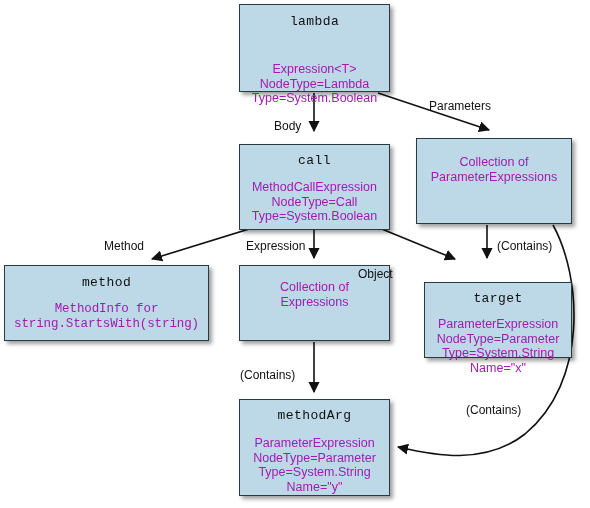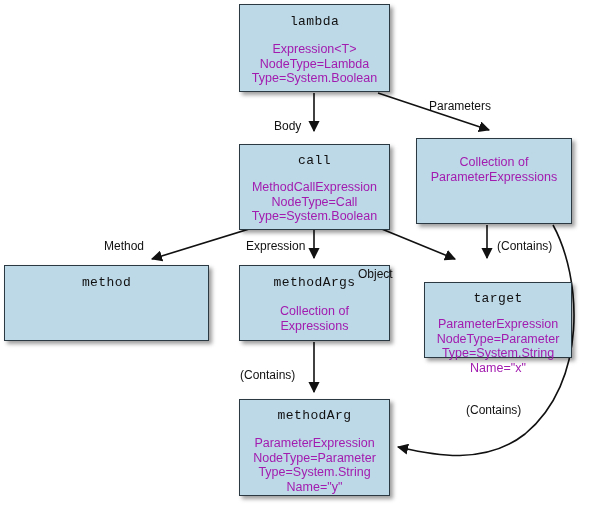--- a/index.html
+++ b/index.html
@@ -64,21 +64,21 @@
     position: absolute;
     font-family: "Liberation Sans", sans-serif;
     font-size: 12px;
     color: #111111;
     white-space: nowrap;
     z-index: 3;
     background: transparent;
   }
 
   
-  #node-lambda            { left: 239px; top: 4px;   width: 151px; height: 88px; }
+  #node-lambda            { left: 239px; top: 4px;   width: 151px; height: 88px; gap: 20px; }
   #node-lambda .node-title{ margin-top: 9px; }
   #node-lambda .node-body { margin-top: 13px; }
 
   #node-call              { left: 239px; top: 144px; width: 151px; height: 86px; }
   #node-call .node-title  { margin-top: 8px; }
   #node-call .node-body   { margin-top: 12px; }
 
   #node-lambdaparams      { left: 416px; top: 138px; width: 156px; height: 86px; }
   #node-lambdaparams .node-title { margin-top: 8px; }
   #node-lambdaparams .node-body  { margin-top: 16px; }
@@ -168,24 +168,25 @@
 Type=System.Boolean</div>
   </div>
 
   <div class="node" id="node-lambdaparams">
     <div class="node-body">Collection of
 ParameterExpressions</div>
   </div>
 
   <div class="node" id="node-method">
     <div class="node-title">method</div>
+    <div class="node-body mono">MethodInfo for
+string.StartsWith(string)</div>
   </div>
 
   <div class="node" id="node-methodargs">
-    <div class="node-title">methodArgs</div>
     <div class="node-body">Collection of
 Expressions</div>
   </div>
 
   <div class="node" id="node-target">
     <div class="node-title">target</div>
     <div class="node-body">ParameterExpression
 NodeType=Parameter
 Type=System.String
 Name="x"</div>

